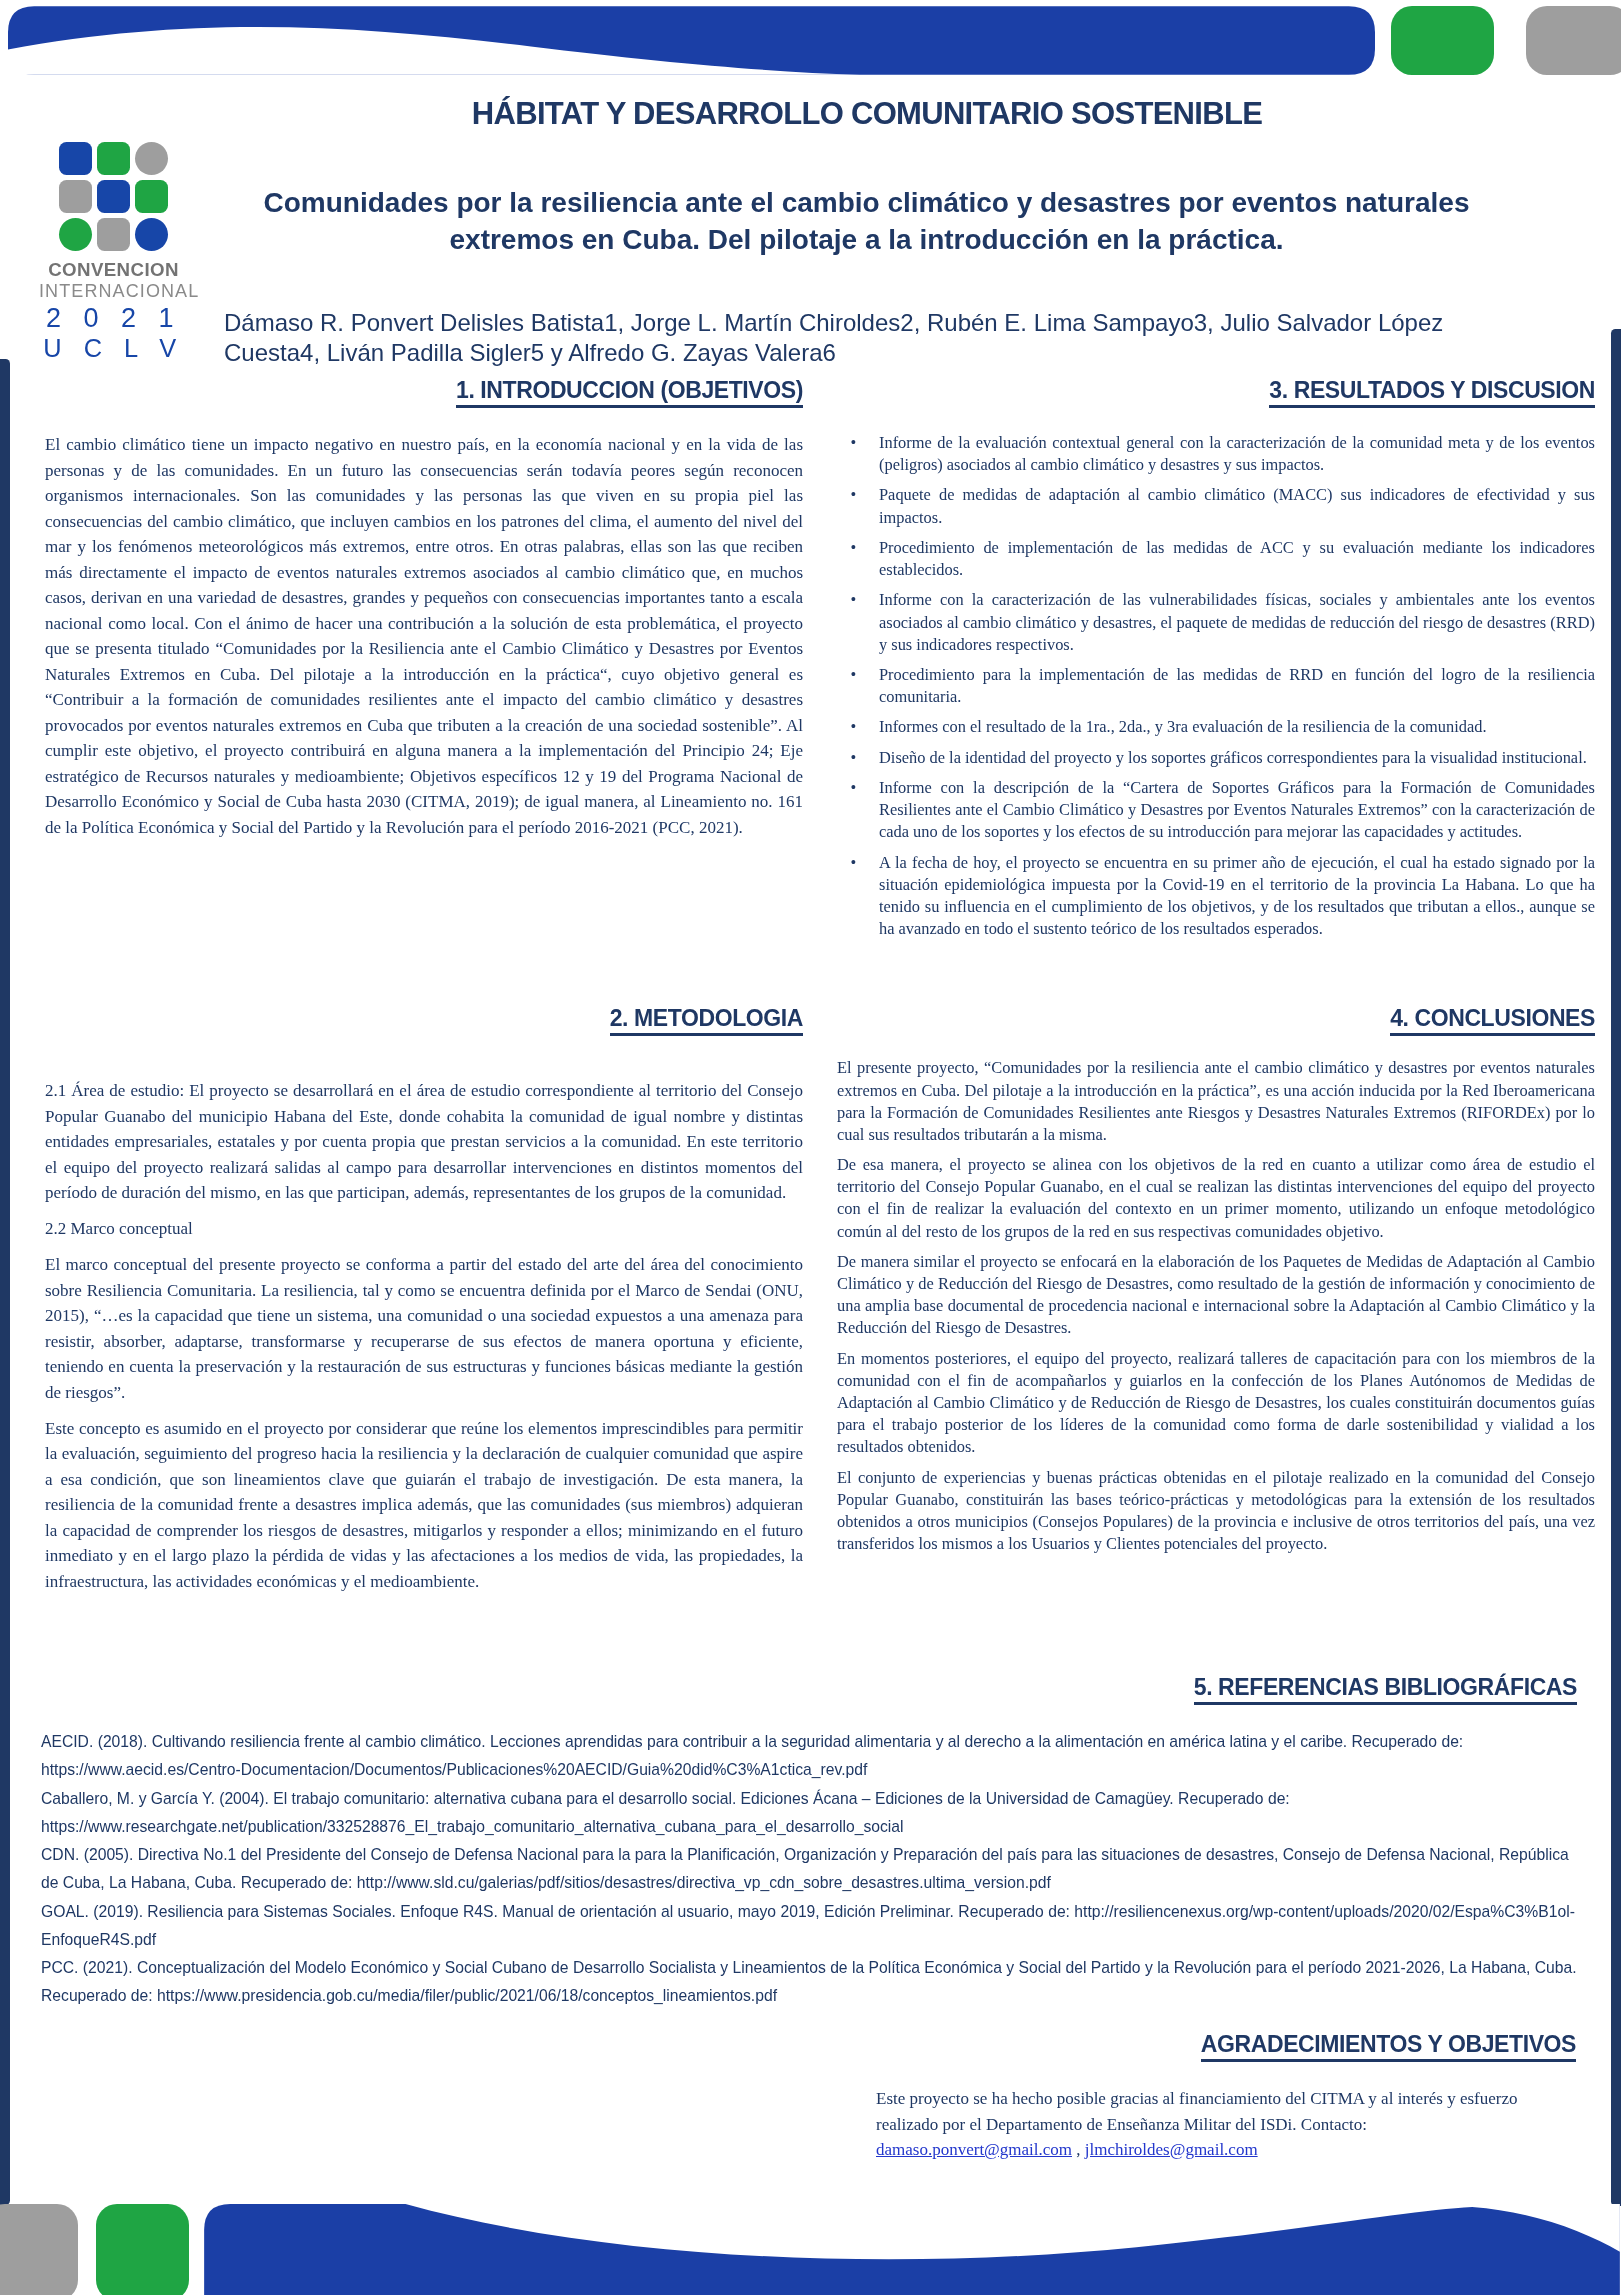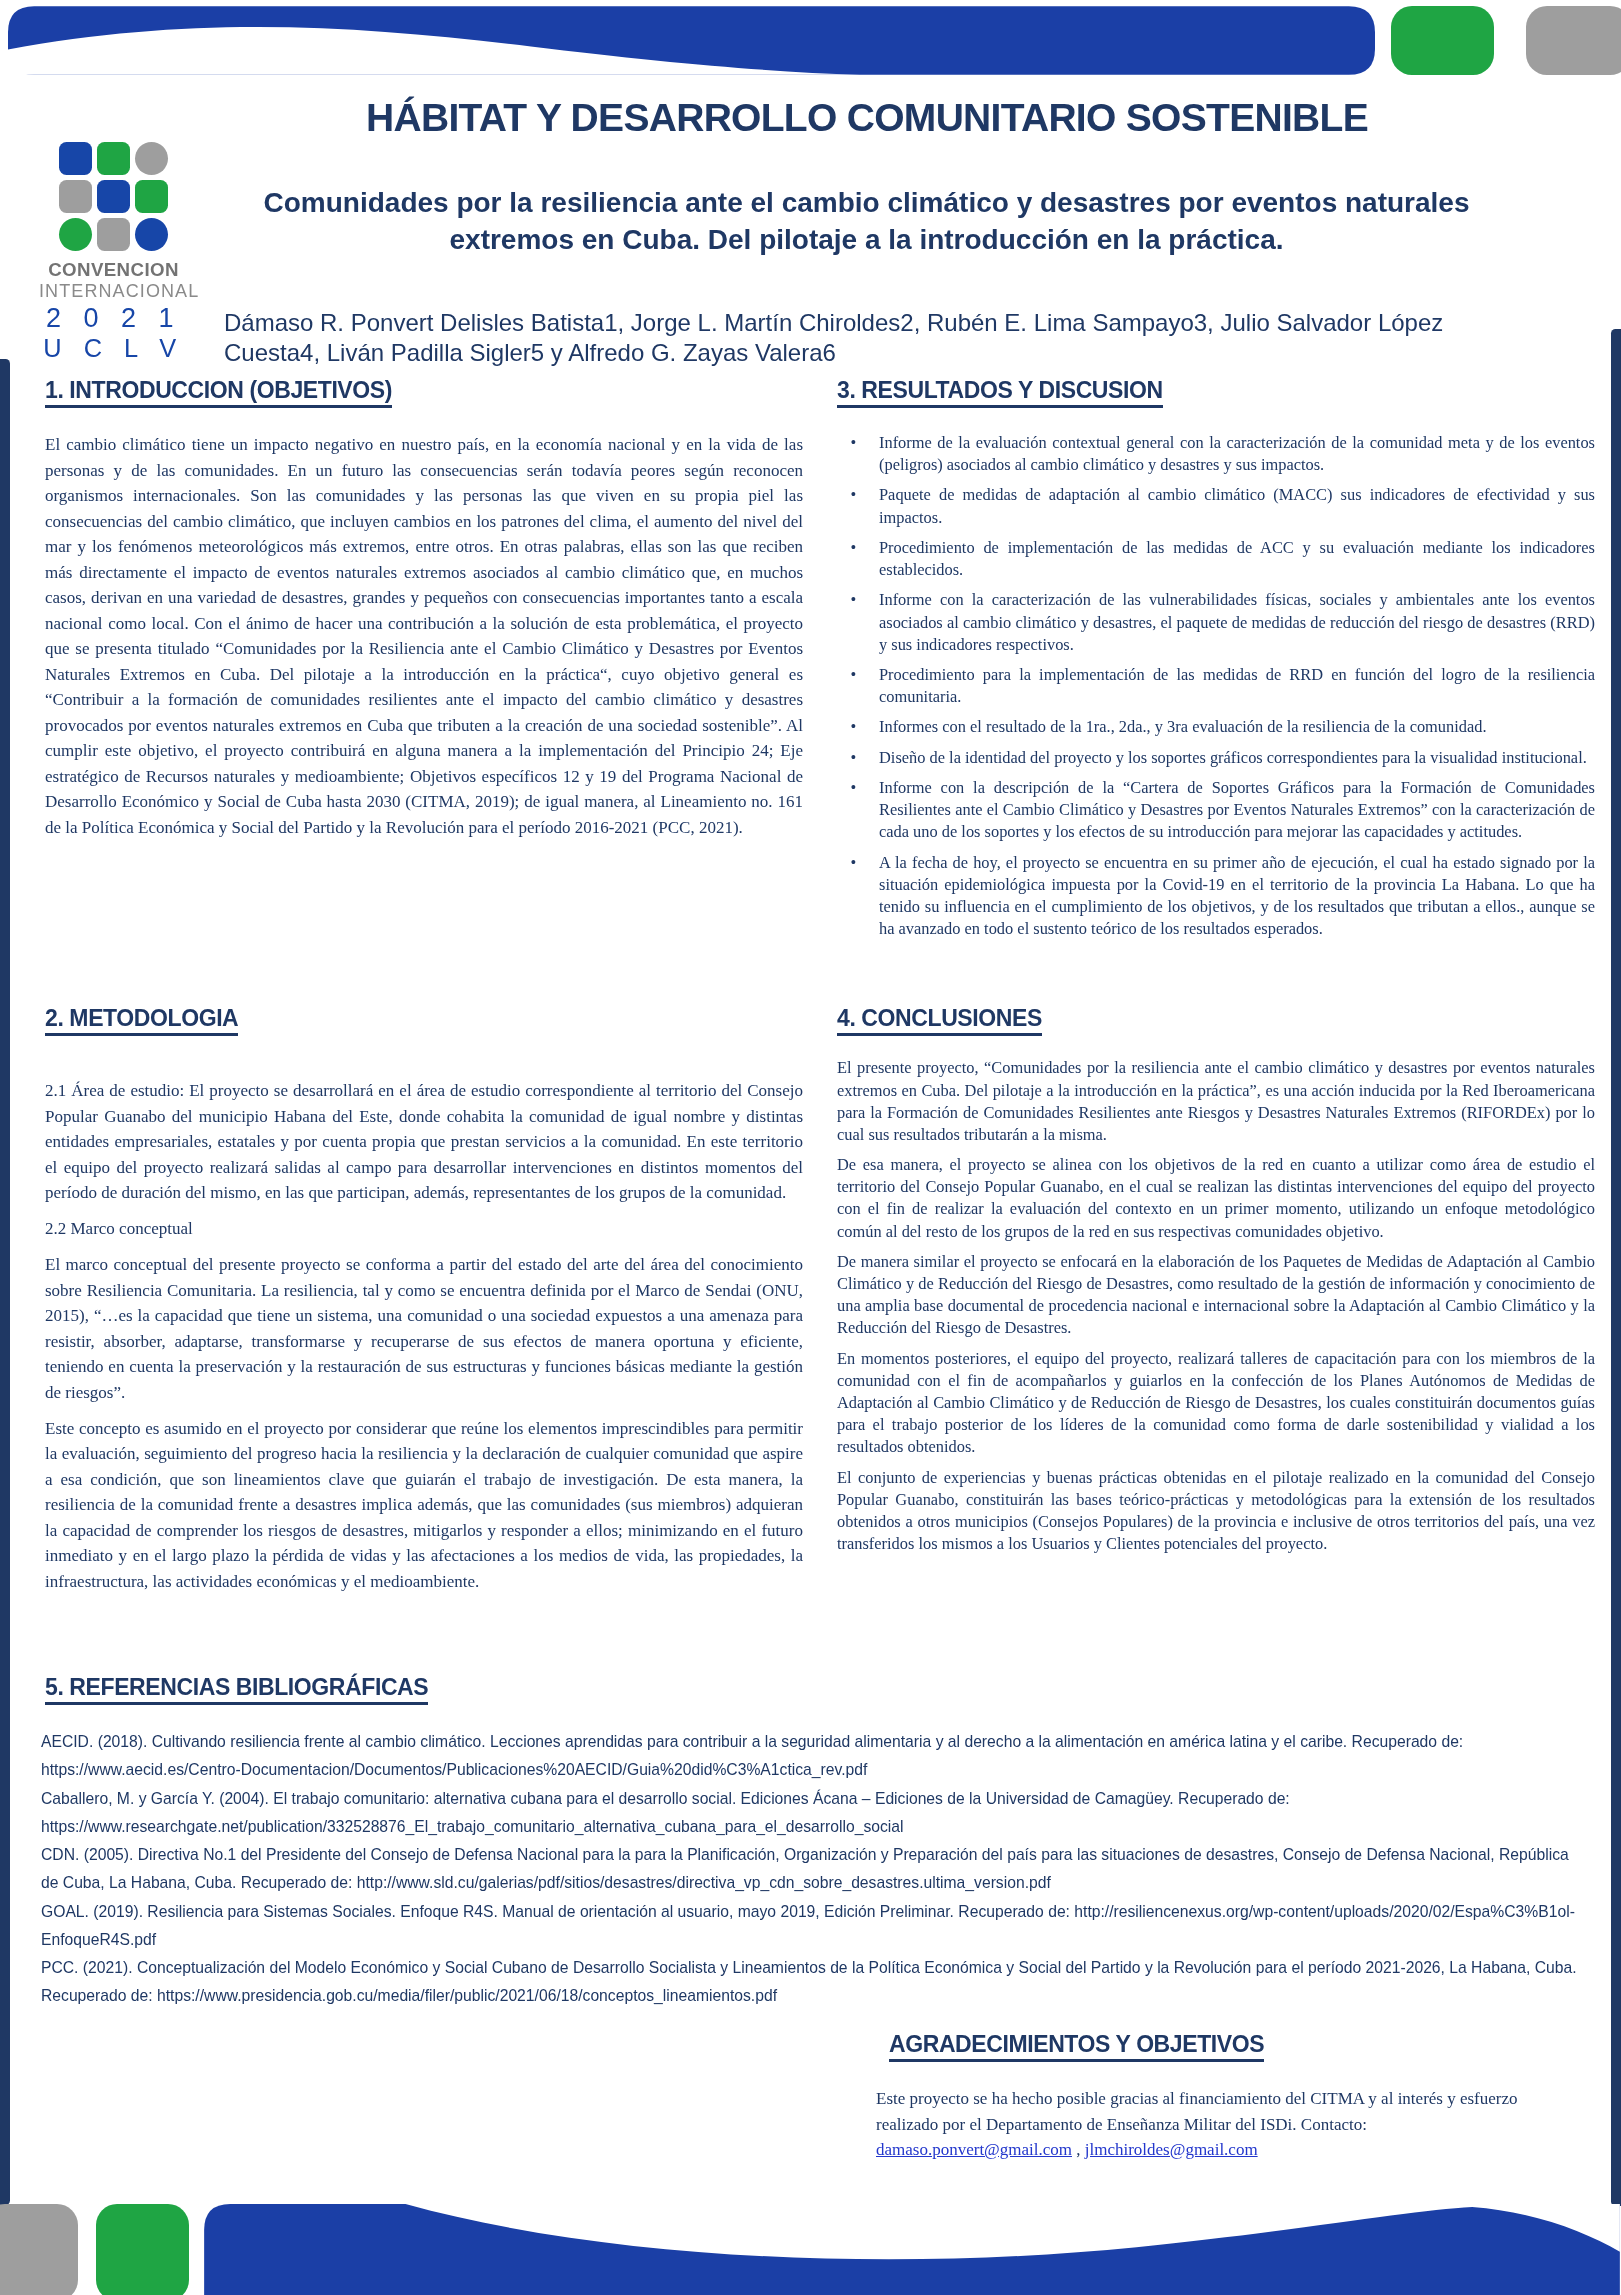--- a/index.html
+++ b/index.html
@@ -19,31 +19,31 @@
   .tile{width:33px;height:33px;}
   .sq{border-radius:7.5px;}
   .ci{border-radius:50%;}
   .c-blue{background:#1746A8;} .c-green{background:#1FA544;} .c-gray{background:#9E9E9E;}
   .logo-l1{margin-top:7.5px;font-weight:bold;font-size:18.7px;color:#737373;letter-spacing:0.4px;}
   .logo-l2{font-size:18px;color:#8a8a8a;letter-spacing:1.1px;}
   .logo-l3{font-size:27px;color:#1746A8;letter-spacing:7.5px;margin-top:1.5px;}
   .logo-l4{font-size:25.4px;color:#1746A8;letter-spacing:7.5px;margin-top:0px;}
   
   .title{left:187px;top:96px;width:1360px;text-align:center;
-         font-family:"Liberation Sans",sans-serif;font-weight:bold;font-size:39px;
+         font-family:"Liberation Sans",sans-serif;font-weight:bold;font-size:31px;
          letter-spacing:-0.7px;color:#1F3864;}
   .subtitle{left:205px;top:185px;width:1323px;text-align:center;
             font-family:"Liberation Sans",sans-serif;font-weight:bold;font-size:28px;
             line-height:1.32;color:#1F3864;}
   .subtitle-inner{max-width:1225px;margin:0 auto;}
   .authors{left:224px;top:308px;width:1225px;text-align:left;
            font-family:"Liberation Sans",sans-serif;font-size:24px;line-height:1.25;color:#1F3864;}
   
   .sec-h{font-family:"Liberation Sans",sans-serif;font-weight:bold;font-size:23px;
-         text-align:left;color:#1F3864;letter-spacing:-0.4px;}
+         text-align:right;color:#1F3864;letter-spacing:-0.4px;}
   .sec-h .ul{border-bottom:3px solid #1F3864;padding-bottom:1.5px;}
   
   .col-left{left:45px;width:758px;}
   .col-right{left:837px;width:758px;}
   .body-l{font-size:17px;line-height:1.5;text-align:justify;}
   .body-l p{margin:0 0 10.5px 0;}
   .body-r{font-size:16.4px;line-height:1.35;text-align:justify;}
   .body-r p{margin:0 0 8.2px 0;}
   ul.bullets{list-style:none;margin:0;padding:0;}
   ul.bullets li{position:relative;padding-left:42px;margin-bottom:8.2px;}

